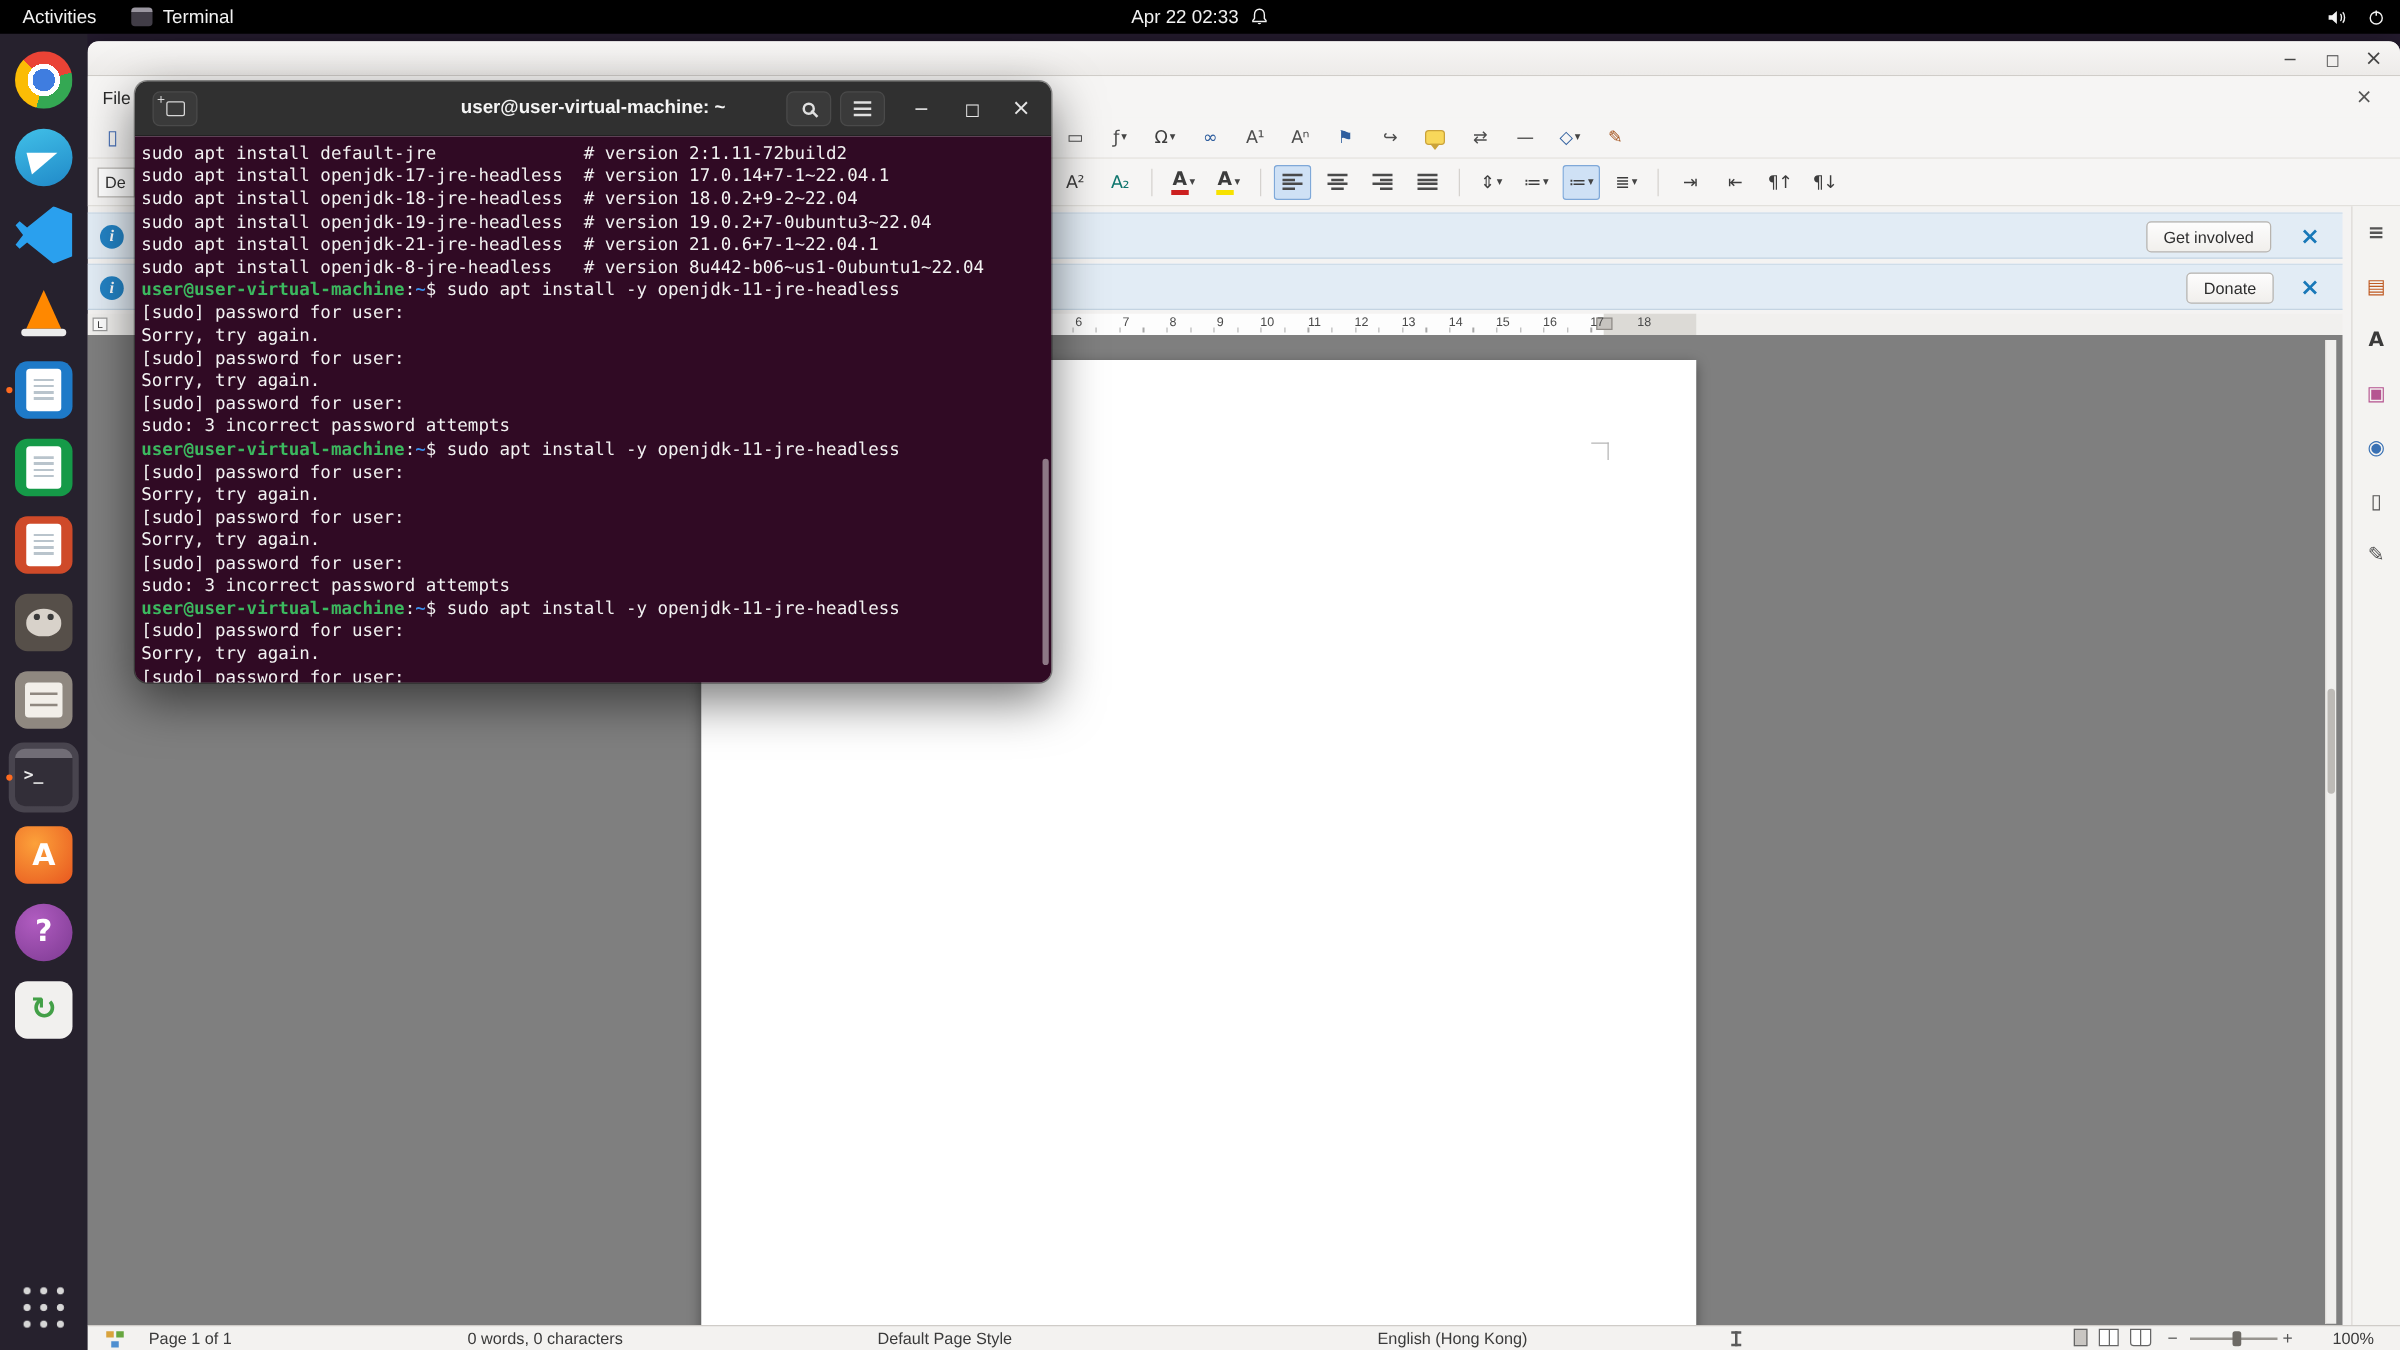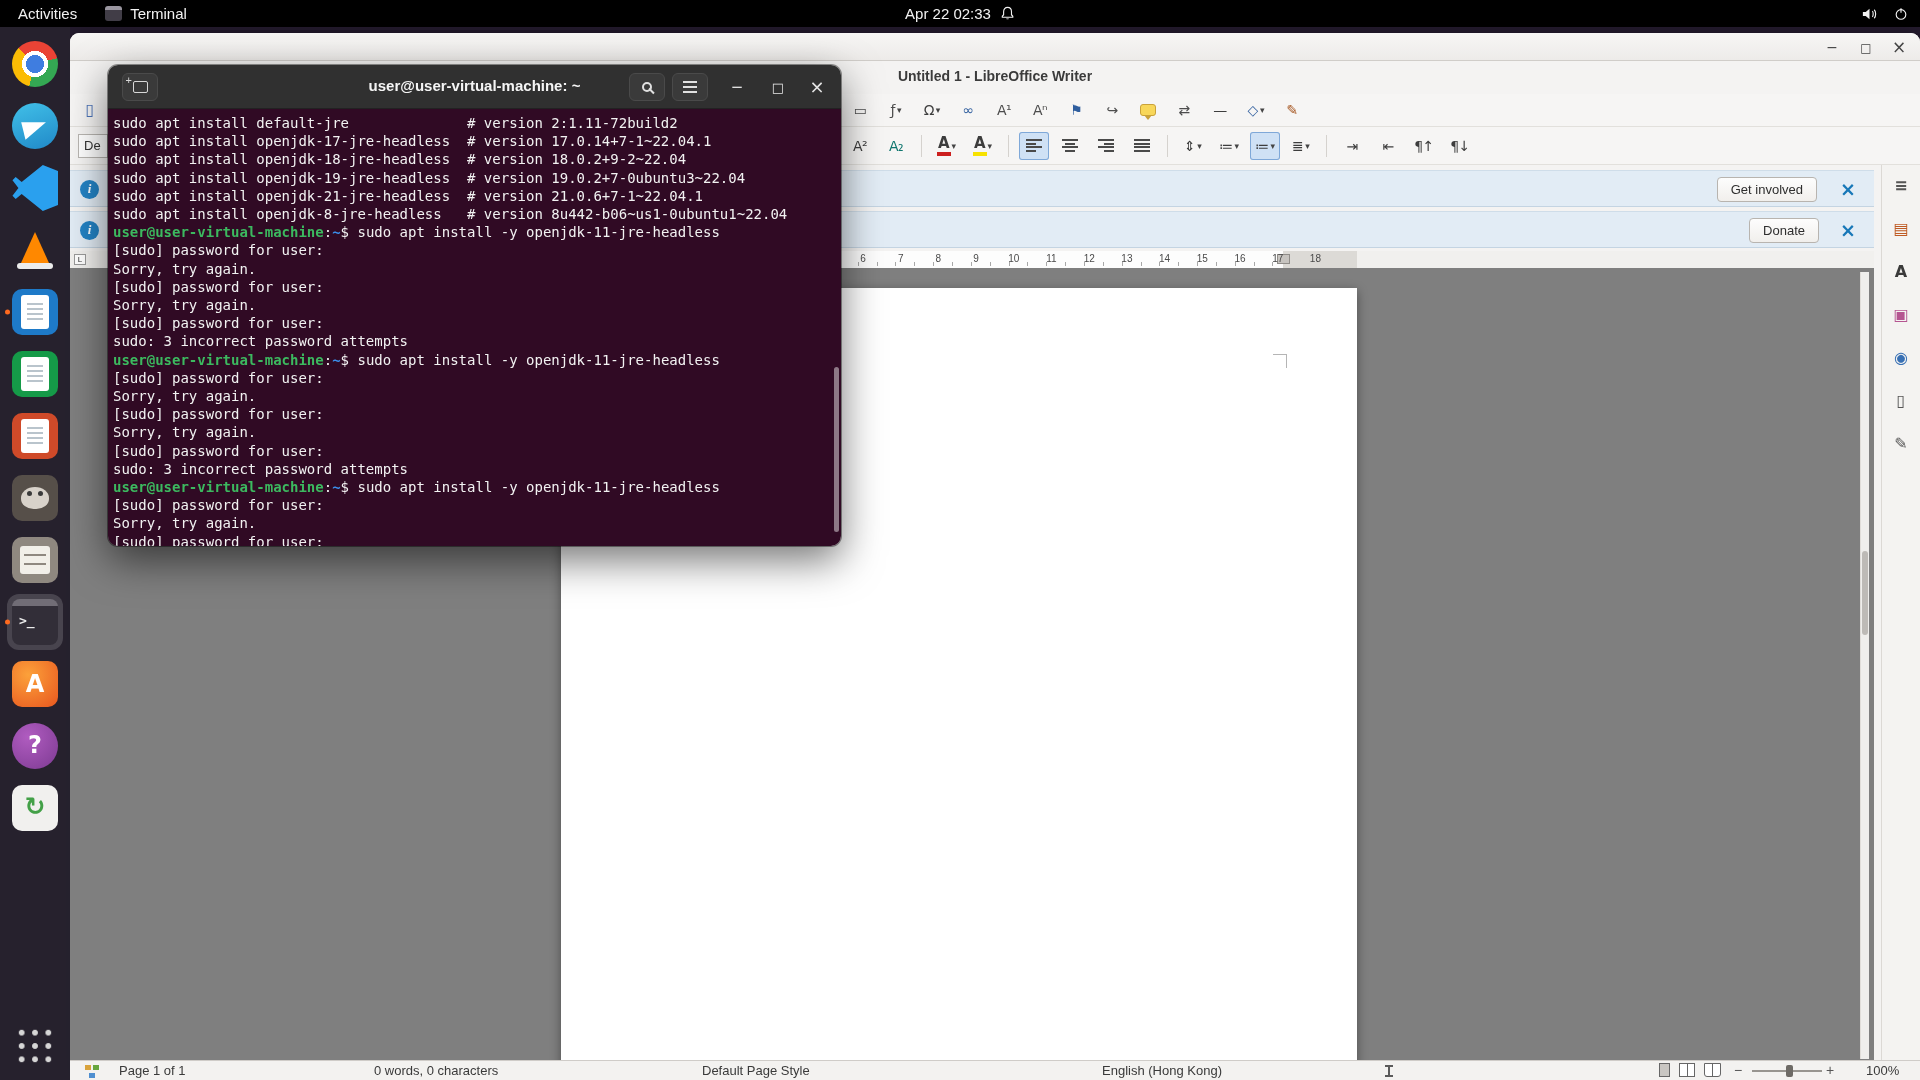--- a/index.html
+++ b/index.html
@@ -247,20 +247,24 @@
   <button class="apps-grid" style="position:absolute;left:15px;bottom:14px;z-index:61;"></button>
 
   <section id="writer">
     <div class="w-titlebar">
       <span class="w-title">Untitled 1 - LibreOffice Writer</span>
       <button class="wb wb-min"></button>
       <button class="wb wb-max"></button>
       <button class="wb wb-close"></button>
     </div>
 
+    <div class="w-menubar">
+      <span class="menu-file">File</span>
+      <button class="w-menuclose"></button>
+    </div>
 
     <div class="w-toolbar w-toolbar1">
       <span class="tb1-frag">▯</span>
       <div class="tb-icons">
           <button class="tbtn">
             <span class="tglyph" style="color: rgb(77, 77, 77);">▭</span>
           </button>
           <button class="tbtn">
             <span class="tglyph" style="color: rgb(77, 77, 77);">ƒ</span>
             <span class="caret">▾</span>

